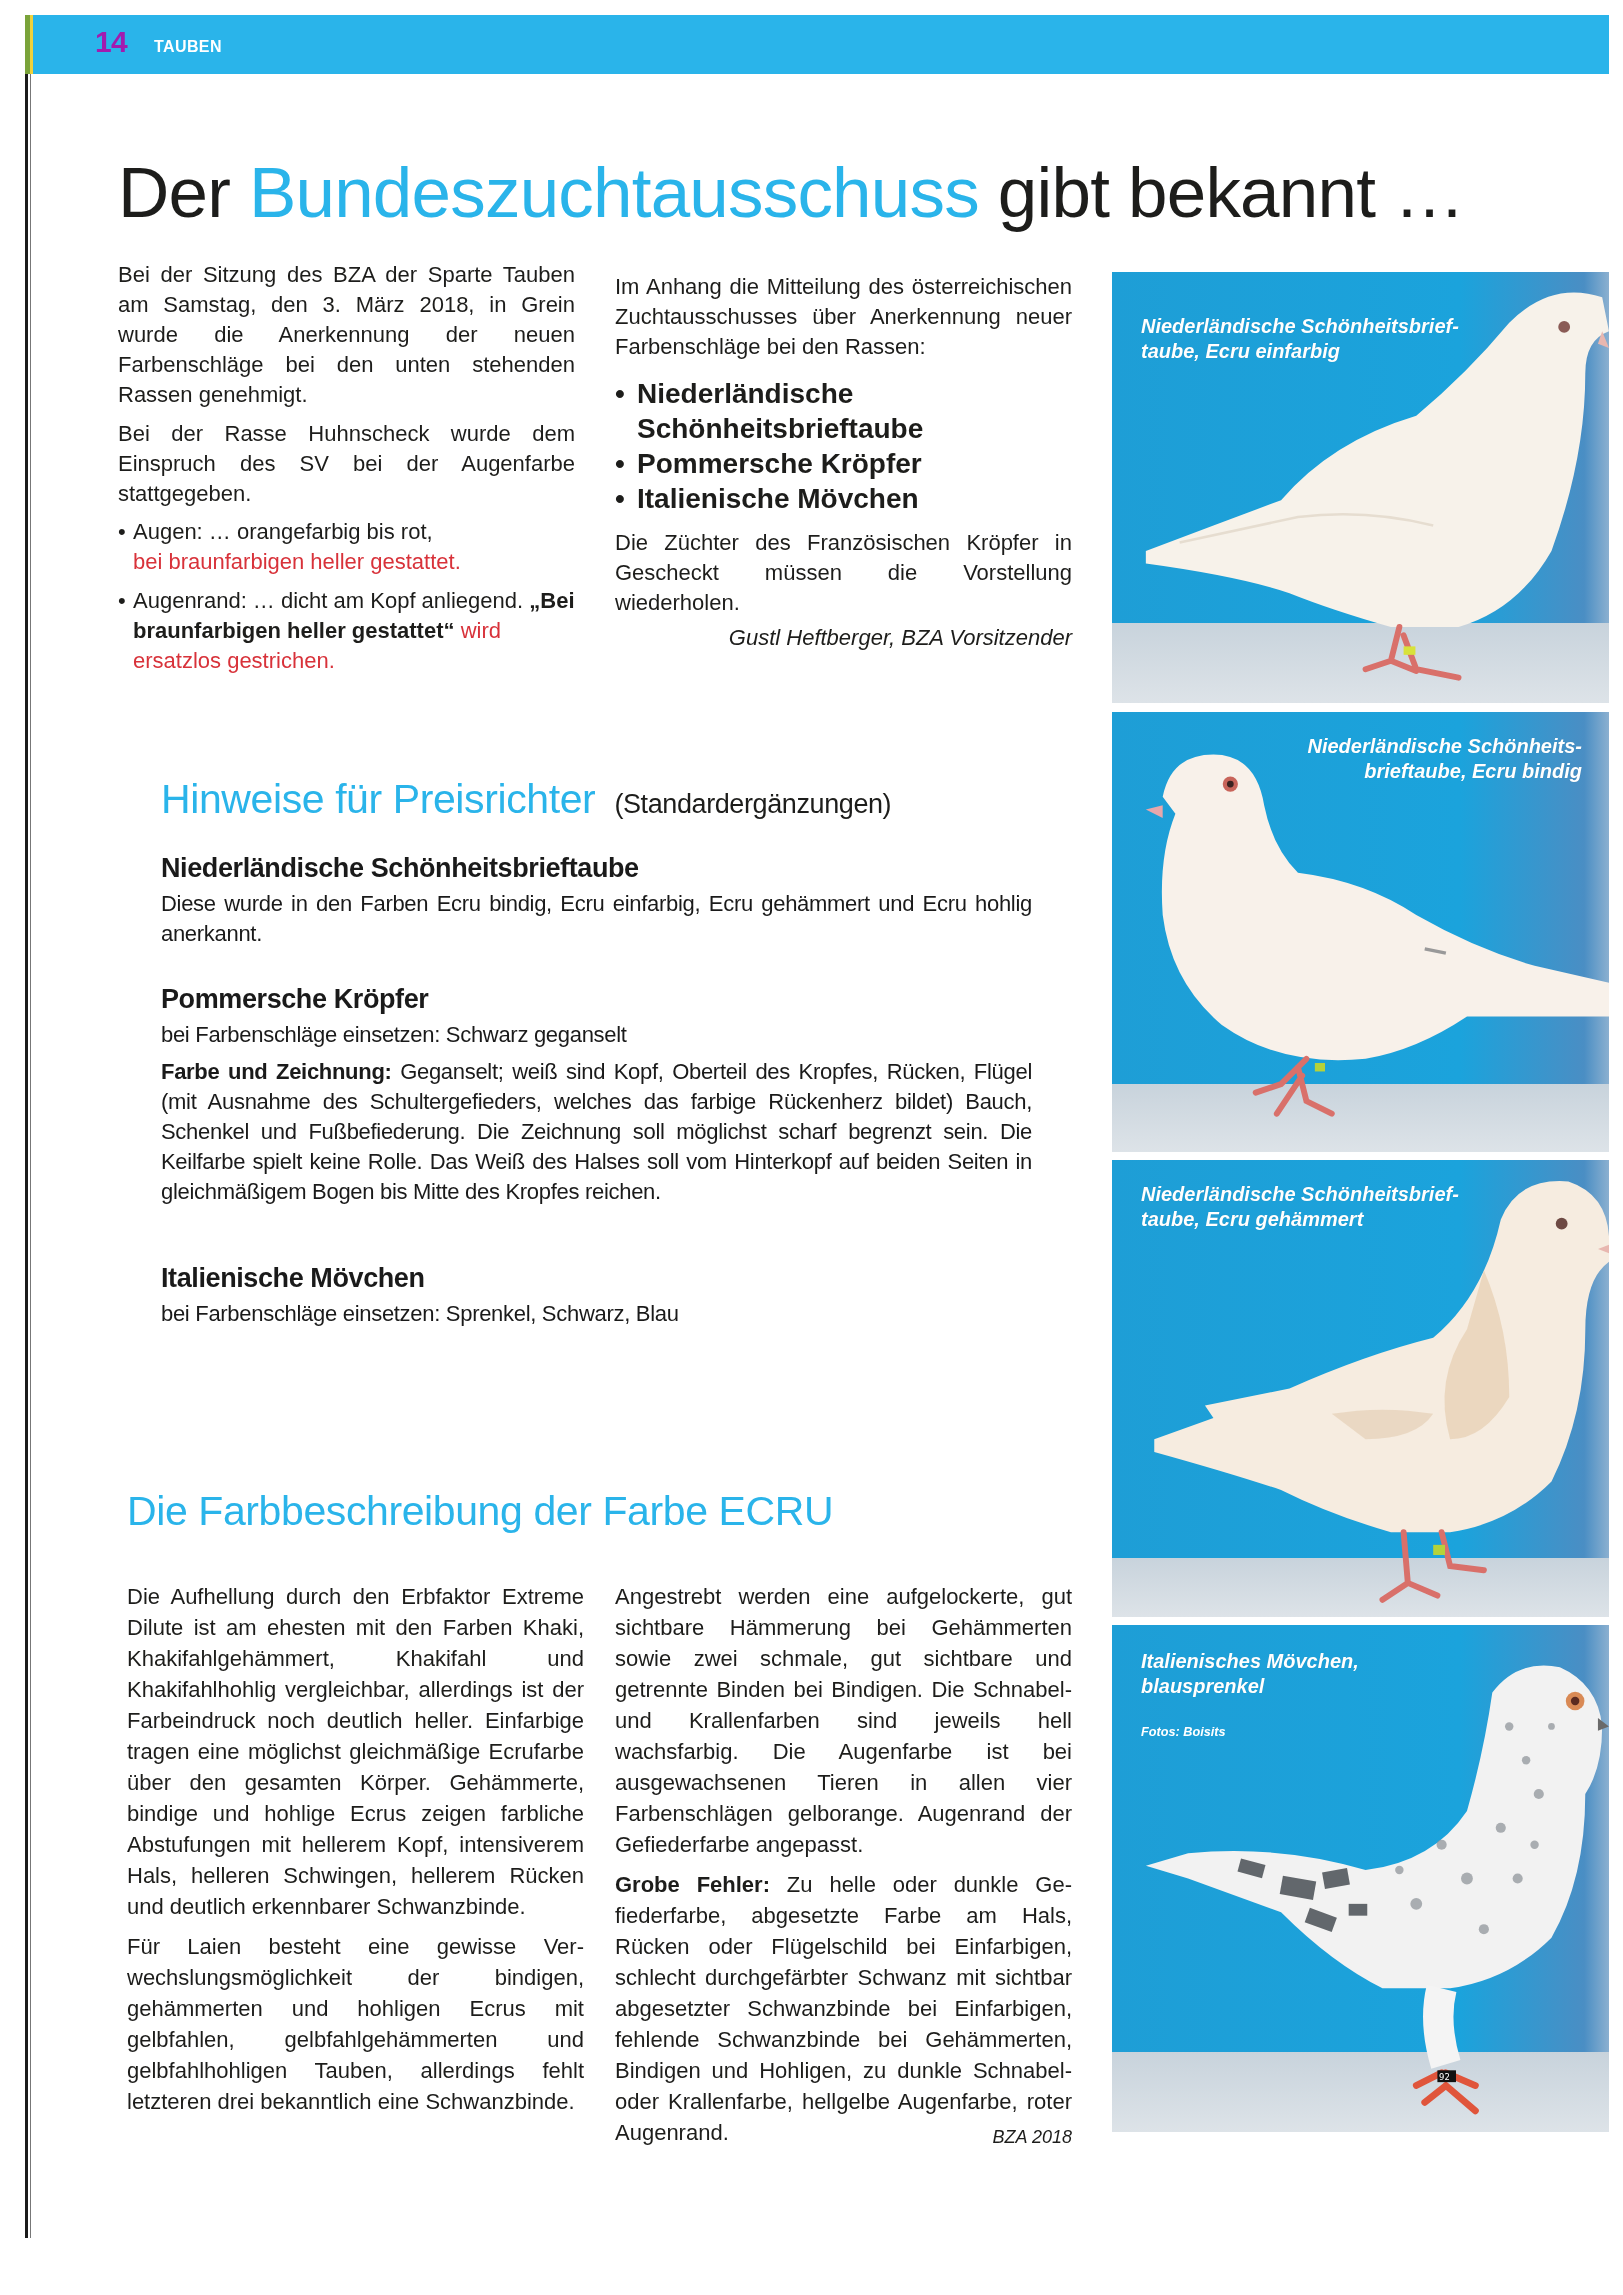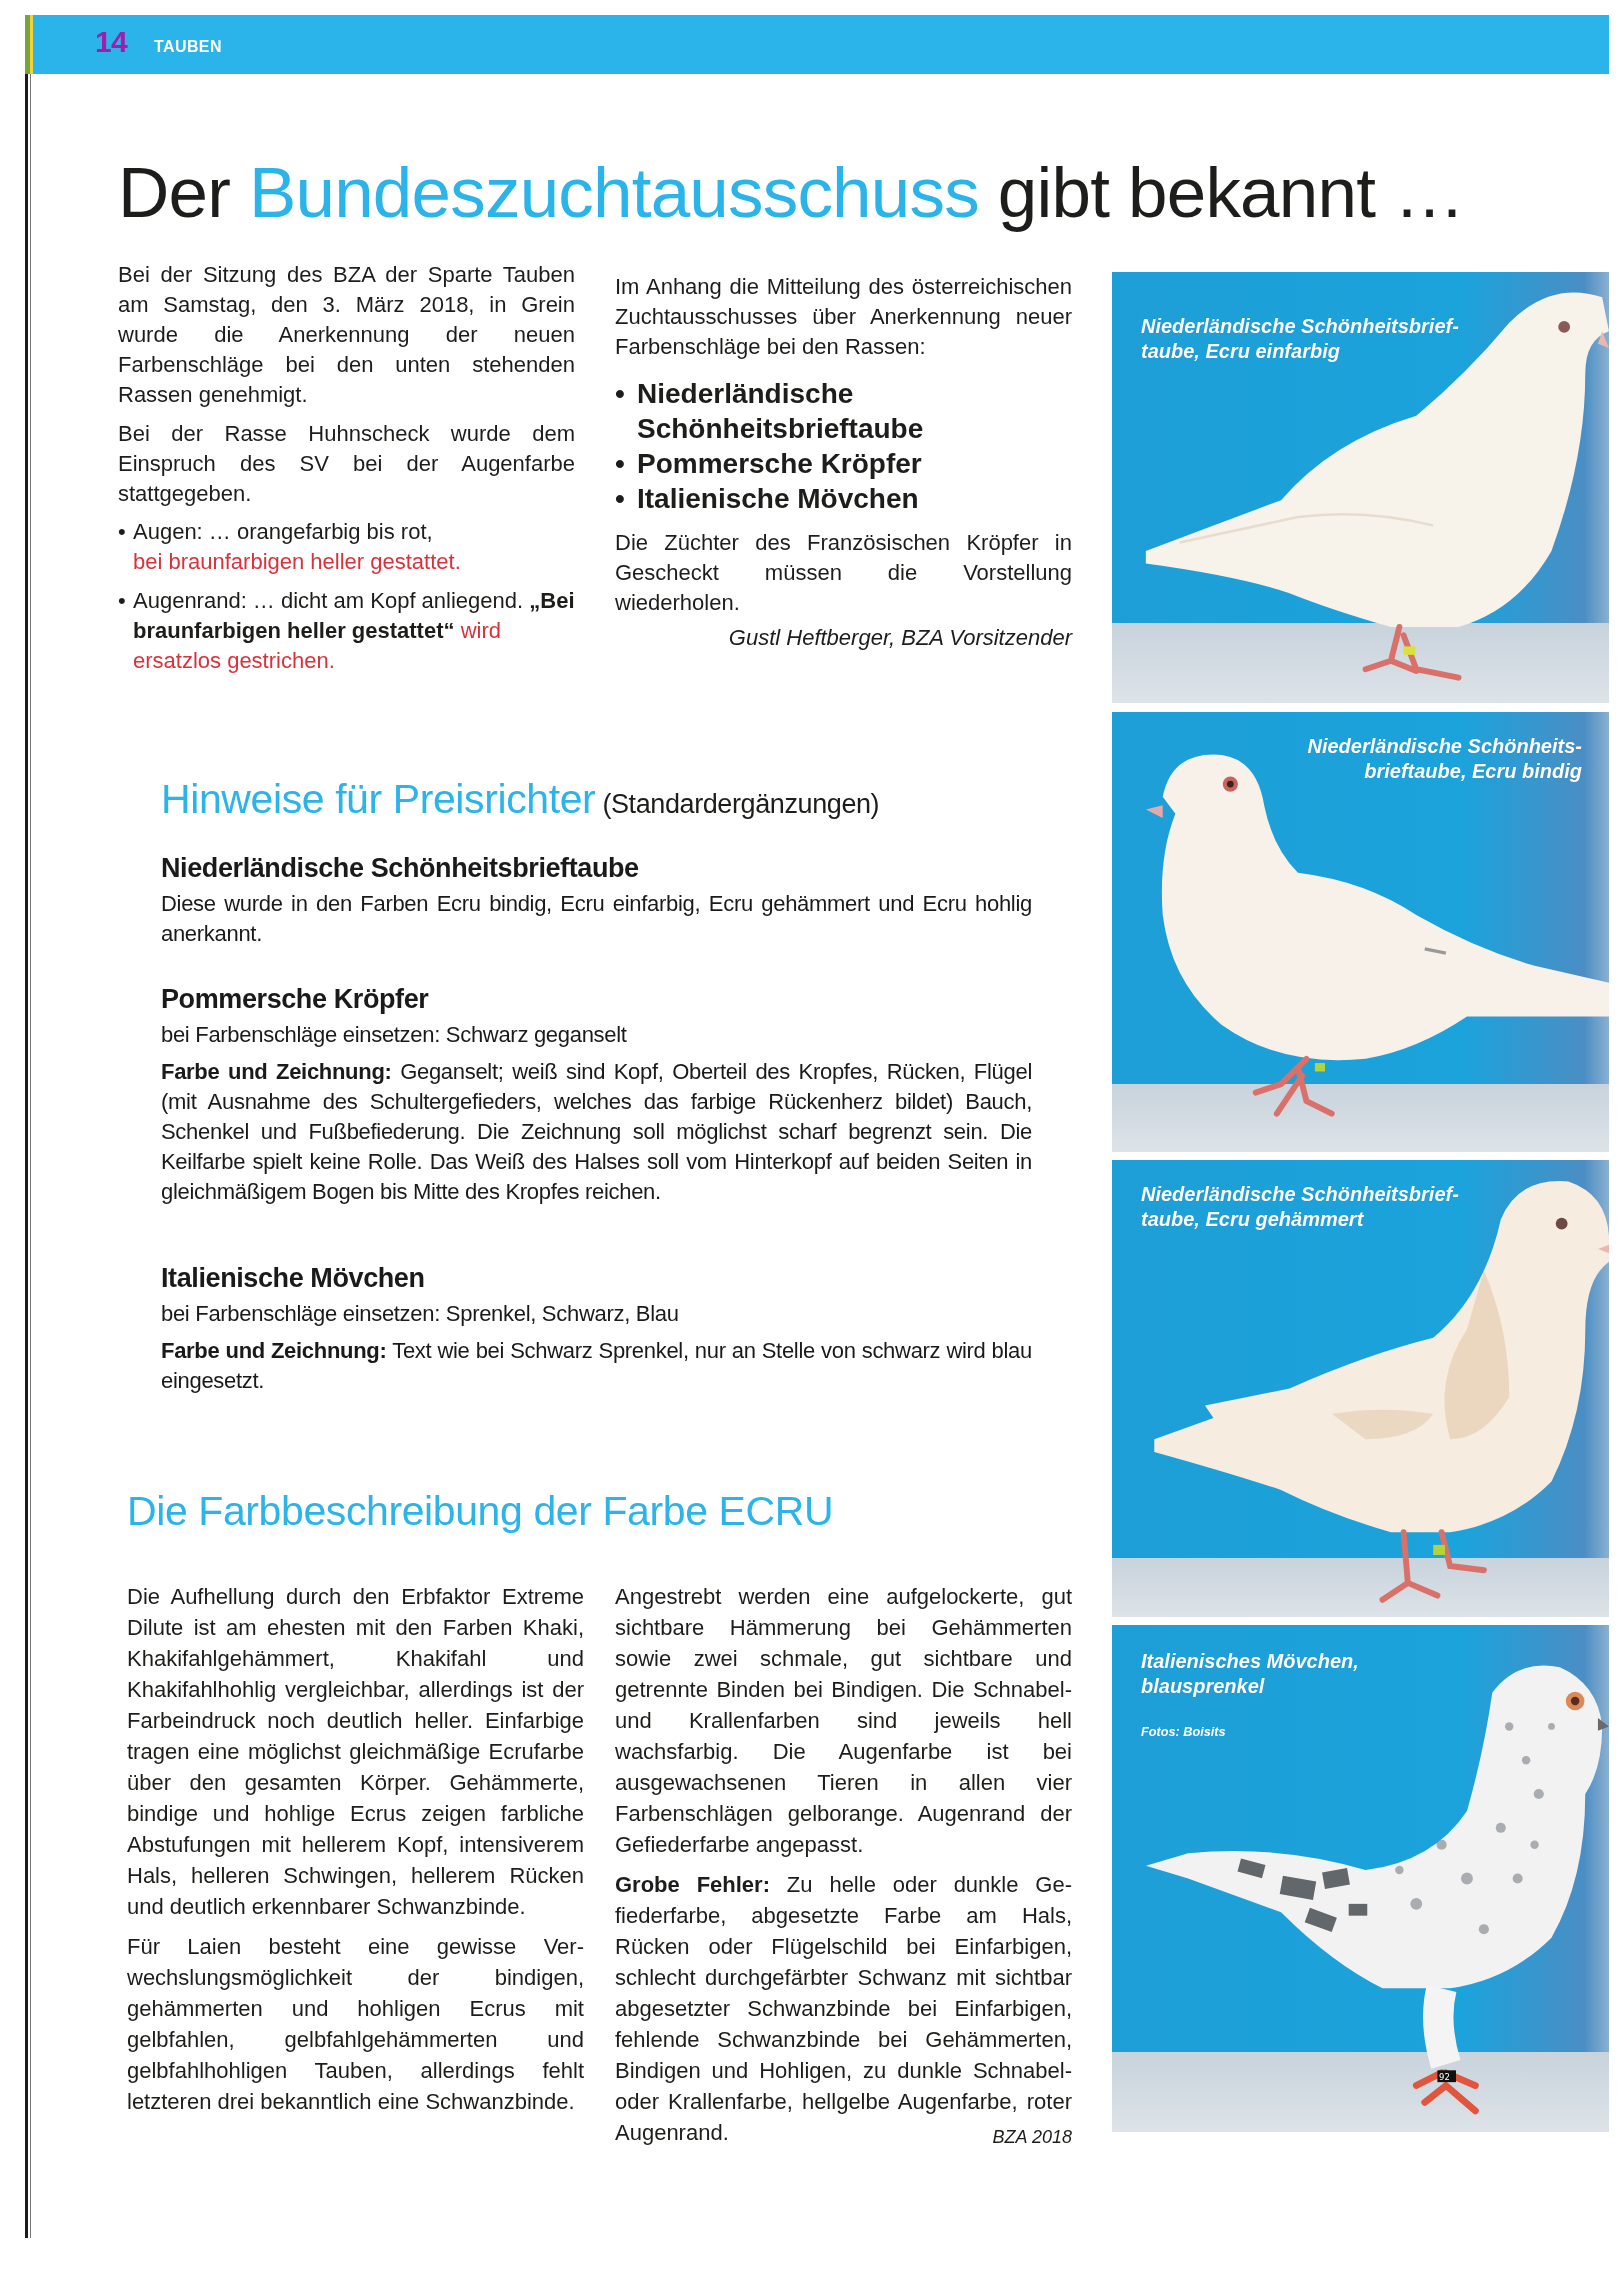--- a/index.html
+++ b/index.html
@@ -31,21 +31,21 @@
     .big-bullets { list-style: none; margin: 13.5px 0 12px 0; }
     .big-bullets li { position: relative; padding-left: 22px; font-size: 28px; line-height: 35px; font-weight: 700; text-align: left; }
     .big-bullets li::before { content: "•"; position: absolute; left: 0; }
     .signature { font-style: italic; font-size: 22px; text-align: right; margin-top: 5px; }
 
     .col1 { left: 118px; top: 260px; width: 457px; }
     .col2 { left: 615px; top: 272px; width: 457px; }
 
     
     .h2 { position: absolute; color: #2ab4ea; font-size: 41px; font-weight: 400; letter-spacing: -0.4px; white-space: nowrap; }
-    .h2 .sub { color: #1d1d1b; font-size: 27px; letter-spacing: -0.4px; }
+    .h2 .sub { color: #1d1d1b; font-size: 27px; letter-spacing: -0.4px; margin-left: 12px; }
     .hinweise-title { left: 161px; top: 776px; }
     .breed-block { position: absolute; left: 161px; width: 871px; font-size: 22px; line-height: 30px; text-align: justify; letter-spacing: -0.3px; }
     .breed-title { font-size: 27px; font-weight: 700; line-height: 36px; margin-bottom: 3.4px; letter-spacing: -0.4px; }
     .breed-block p { margin-bottom: 6.8px; }
     .bn { top: 850px; }
     .bp { top: 981px; }
     .bi { top: 1260px; }
 
     .ecru-title { left: 127px; top: 1488px; }
     .col3 { left: 127px; top: 1581px; width: 457px; line-height: 31px; }
@@ -113,21 +113,20 @@
 
 <div class="breed-block bp">
   <div class="breed-title">Pommersche Kröpfer</div>
   <p>bei Farbenschläge einsetzen: Schwarz geganselt</p>
   <p><span class="bold">Farbe und Zeichnung:</span><span> Geganselt; weiß sind Kopf, Oberteil des Kropfes, Rücken, Flügel (mit Ausnahme des Schultergefieders, welches das farbige Rückenherz bildet) Bauch, Schenkel und Fußbefiederung. Die Zeichnung soll möglichst scharf begrenzt sein. Die Keilfarbe spielt keine Rolle. Das Weiß des Halses soll vom Hinterkopf auf beiden Seiten in gleichmäßigem Bogen bis Mitte des Kropfes reichen.</span></p>
 </div>
 
 <div class="breed-block bi">
   <div class="breed-title">Italienische Mövchen</div>
   <p>bei Farbenschläge einsetzen: Sprenkel, Schwarz, Blau</p>
-  <p><span class="bold">Farbe und Zeichnung:</span><span> Text wie bei Schwarz Sprenkel, nur an Stelle von schwarz wird blau eingesetzt.</span></p>
 </div>
 
 <h2 class="h2 ecru-title">Die Farbbeschreibung der Farbe ECRU</h2>
 
 <div class="col col3">
   <p>Die Aufhellung durch den Erbfaktor Ext­reme Dilute ist am ehesten mit den Far­ben Khaki, Khakifahlgehämmert, Khaki­fahl und Khakifahlhohlig vergleichbar, allerdings ist der Farbeindruck noch deutlich heller. Einfarbige tragen eine möglichst gleichmäßige Ecrufarbe über den gesamten Körper. Gehämmerte, bindige und hohlige Ecrus zeigen farb­liche Abstufungen mit hellerem Kopf, intensiverem Hals, helleren Schwingen, hellerem Rücken und deutlich erkenn­barer Schwanzbinde.</p>
   <p>Für Laien besteht eine gewisse Ver­wechslungsmöglichkeit der bindigen, gehämmerten und hohligen Ecrus mit gelbfahlen, gelbfahlgehämmerten und gelbfahlhohligen Tauben, allerdings fehlt letzteren drei bekanntlich eine Schwanzbinde.</p>
 </div>
 
 <div class="col col4">

